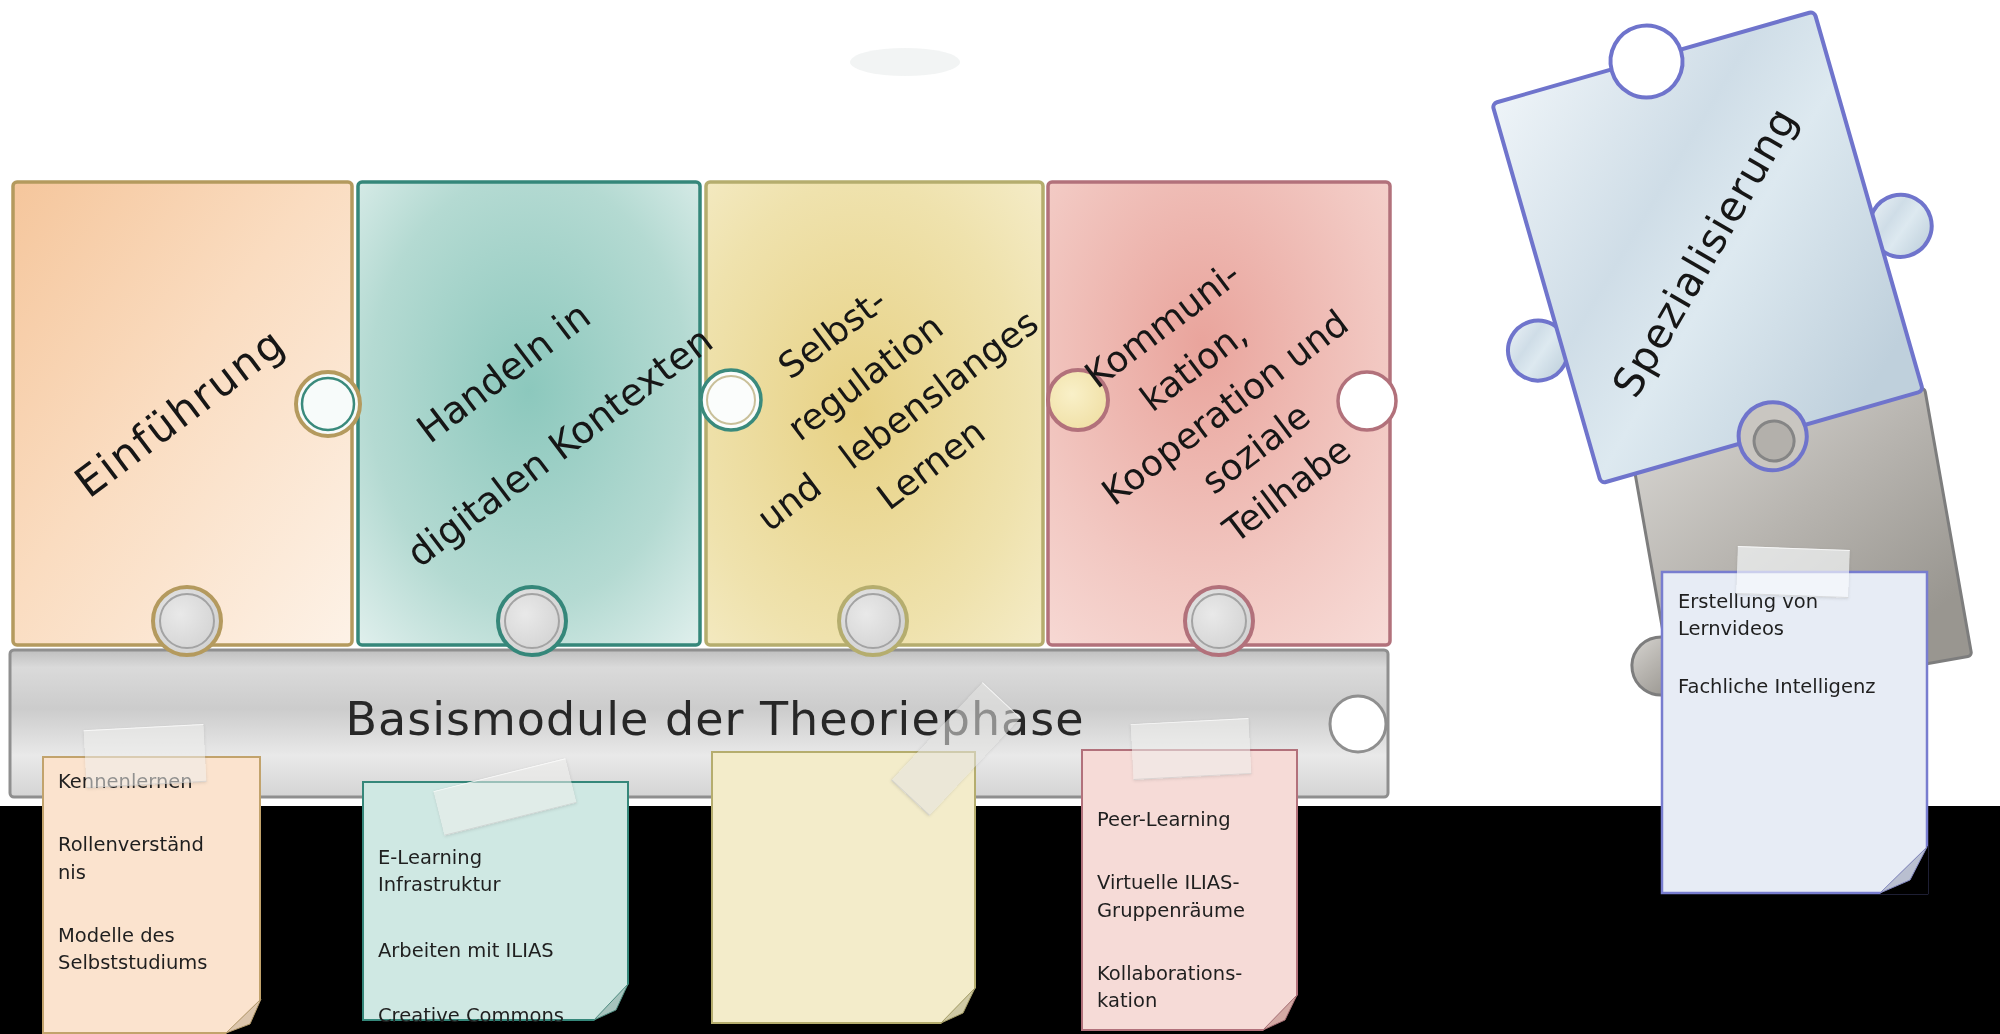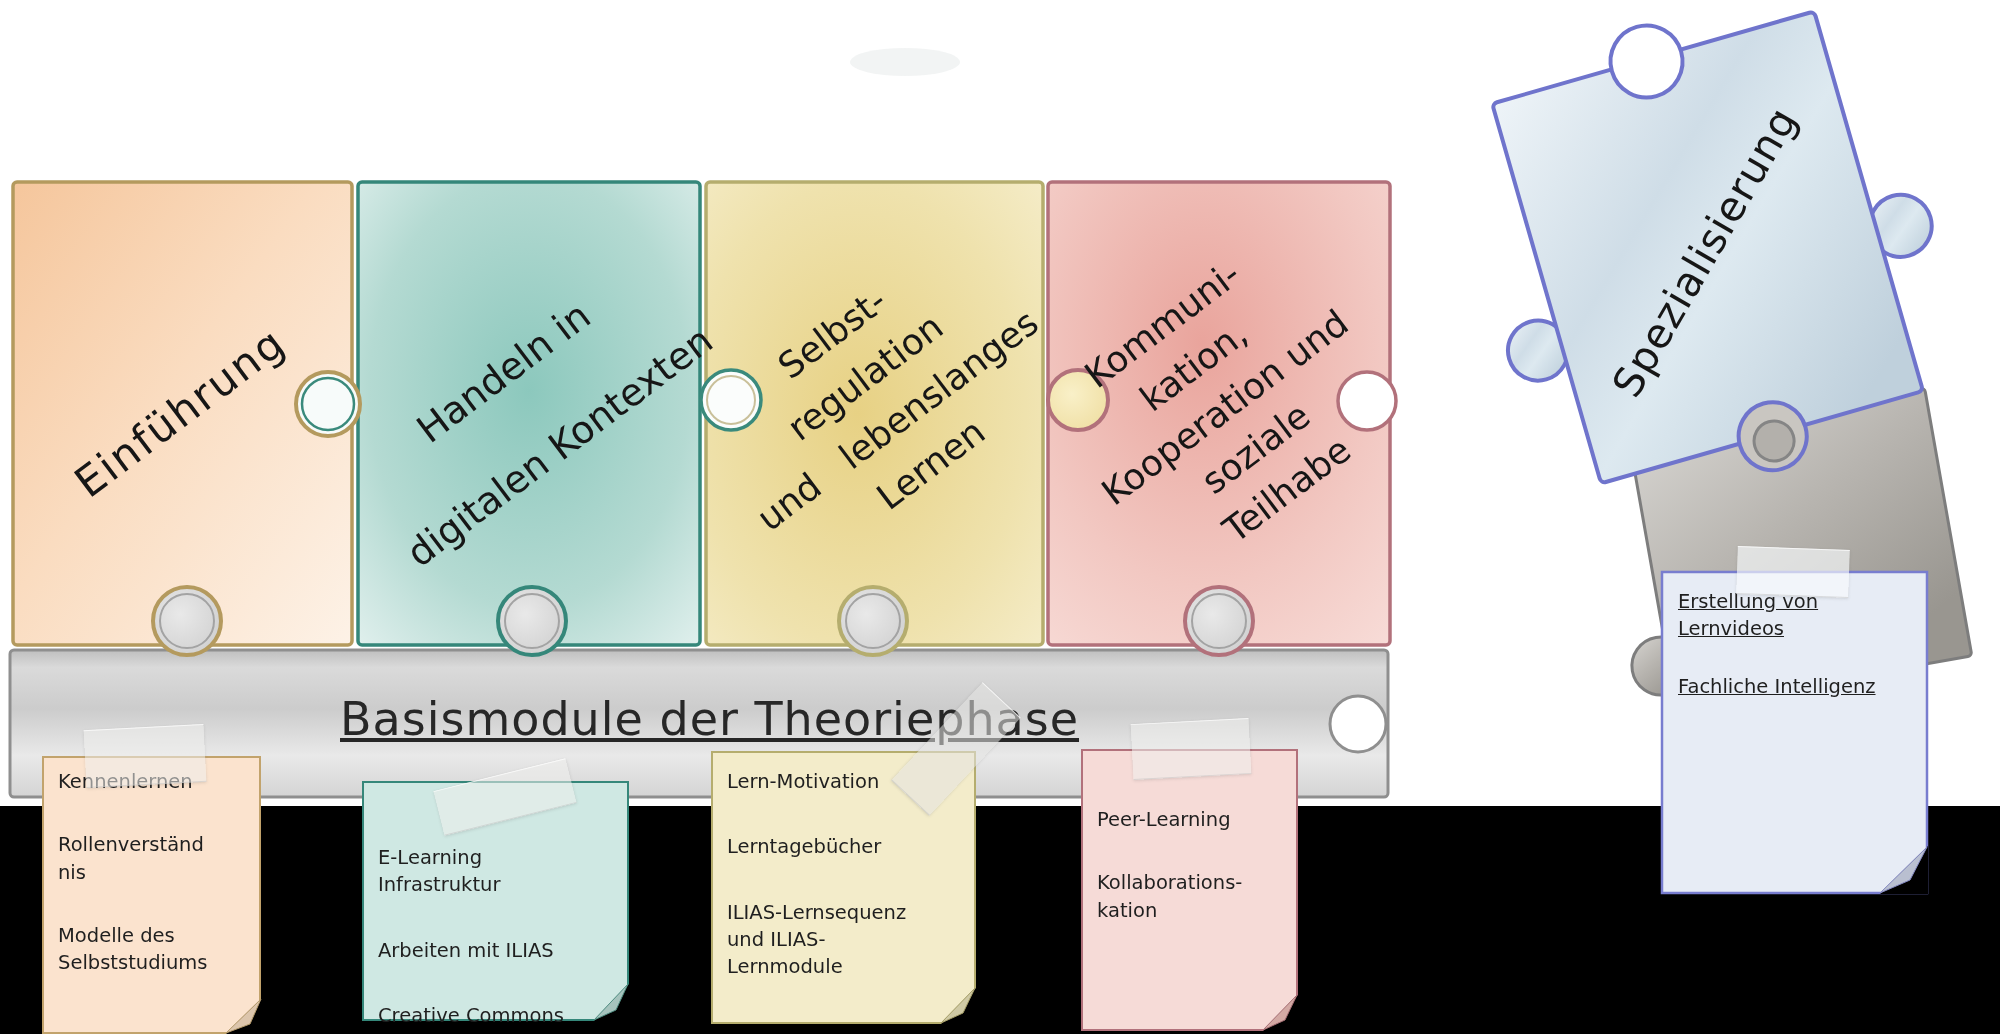--- a/index.html
+++ b/index.html
@@ -11,27 +11,27 @@
 
   
   .txt{position:absolute;z-index:20;}
   .plabel{white-space:pre-line;text-align:center;color:#161616;z-index:20;position:absolute;}
   #lab1{left:20px;top:388px;width:320px;font-size:42px;letter-spacing:2px;transform:rotate(-37deg);}
   #lab2{left:312px;top:317px;width:440px;font-size:38px;line-height:2.45;transform:rotate(-37deg);}
   #lab3{left:697px;top:290px;width:370px;font-size:36px;line-height:1.52;transform:rotate(-37deg);}
   #lab4{left:1040px;top:278px;width:370px;font-size:36px;line-height:1.44;transform:rotate(-37deg);}
   #lab5{left:1480px;top:228px;width:450px;font-size:41px;letter-spacing:1px;transform:rotate(-60deg);text-align:center;}
 
-  #bar-title{left:340px;top:692px;width:750px;font-size:46px;color:#272727;letter-spacing:1px;text-decoration:underline;}
+  #bar-title{left:340px;top:692px;width:750px;text-align:center;font-size:46px;color:#272727;letter-spacing:1px;}
 
   .note-text{position:absolute;z-index:20;font-size:19.5px;line-height:1.4;color:#1f1f1f;}
   .note-text .itm{white-space:pre-line;margin:0 0 36px 0;}
   #nt2 .itm{margin-bottom:38px;}
   #nt3 .itm{margin-bottom:38px;}
-  #nt5 .itm{margin-bottom:30px;text-decoration:underline;}
+  #nt5 .itm{margin-bottom:30px;}
   #nt1{left:58px; top:768px; width:195px;}
   #nt2{left:378px;top:844px; width:235px;}
   #nt3{left:727px;top:768px; width:240px;}
   #nt4{left:1097px;top:806px;width:190px;}
   #nt5{left:1678px;top:588px;width:240px;}
 
   
   .tape{position:absolute;z-index:30;background:rgba(238,238,236,0.55);
         border-top:1px solid rgba(255,255,255,0.7);border-bottom:1px solid rgba(190,190,190,0.5);
         box-shadow:0 1px 3px rgba(90,90,90,0.18);}
@@ -203,29 +203,24 @@
 nis</p>
     <p class="itm">Modelle des
 Selbststudiums</p>
   </div>
   <div class="note-text" id="nt2">
     <p class="itm">E-Learning
 Infrastruktur</p>
     <p class="itm">Arbeiten mit ILIAS</p>
     <p class="itm">Creative Commons</p>
   </div>
-  <div class="note-text" id="nt3">
-    <p class="itm">Lern-Motivation</p>
-    <p class="itm">Lerntagebücher</p>
-    <p class="itm">ILIAS-Lernsequenz
-und ILIAS-
-Lernmodule</p>
-  </div>
   <div class="note-text" id="nt4">
     <p class="itm">Peer-Learning</p>
+    <p class="itm">Virtuelle ILIAS-
+Gruppenräume</p>
     <p class="itm">Kollaborations-
 kation</p>
   </div>
   <div class="note-text" id="nt5">
     <p class="itm">Erstellung von
 Lernvideos</p>
     <p class="itm">Fachliche Intelligenz</p>
   </div>
 
   <div class="tape" id="tape1"></div>

